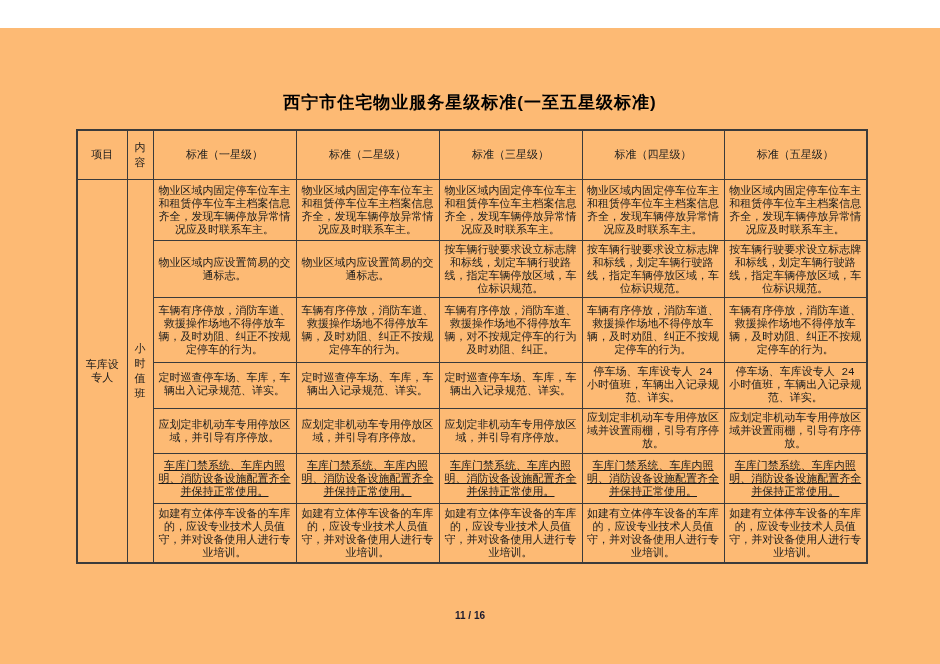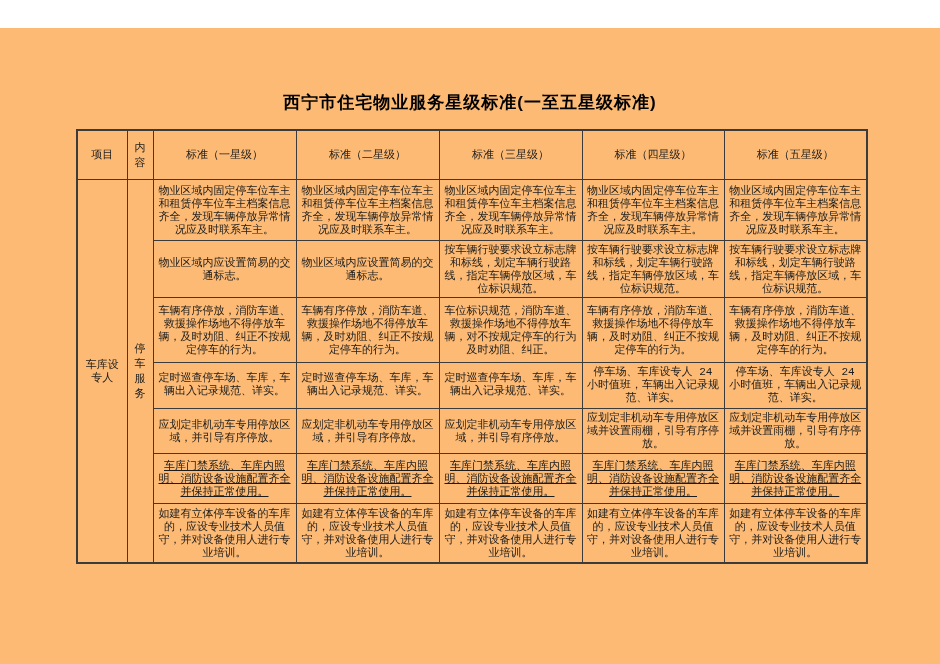--- a/index.html
+++ b/index.html
@@ -96,38 +96,38 @@
         <th>标准（一星级）</th>
         <th>标准（二星级）</th>
         <th>标准（三星级）</th>
         <th>标准（四星级）</th>
         <th>标准（五星级）</th>
       </tr>
     </thead>
     <tbody>
       <tr class="row-0">
         <td rowspan="7">车库设专人</td>
-        <td rowspan="7" class="cell-narrow"><span class="vstack">停车服务</span></td>
+        <td rowspan="7" class="cell-narrow"><span class="vstack">小时值班</span></td>
         <td>物业区域内固定停车位车主和租赁停车位车主档案信息齐全，发现车辆停放异常情况应及时联系车主。</td>
         <td>物业区域内固定停车位车主和租赁停车位车主档案信息齐全，发现车辆停放异常情况应及时联系车主。</td>
         <td>物业区域内固定停车位车主和租赁停车位车主档案信息齐全，发现车辆停放异常情况应及时联系车主。</td>
         <td>物业区域内固定停车位车主和租赁停车位车主档案信息齐全，发现车辆停放异常情况应及时联系车主。</td>
         <td>物业区域内固定停车位车主和租赁停车位车主档案信息齐全，发现车辆停放异常情况应及时联系车主。</td>
       </tr>
       <tr class="row-1">
         <td>物业区域内应设置简易的交通标志。</td>
         <td>物业区域内应设置简易的交通标志。</td>
         <td>按车辆行驶要求设立标志牌和标线，划定车辆行驶路线，指定车辆停放区域，车位标识规范。</td>
         <td>按车辆行驶要求设立标志牌和标线，划定车辆行驶路线，指定车辆停放区域，车位标识规范。</td>
         <td>按车辆行驶要求设立标志牌和标线，划定车辆行驶路线，指定车辆停放区域，车位标识规范。</td>
       </tr>
       <tr class="row-2">
         <td>车辆有序停放，消防车道、救援操作场地不得停放车辆，及时劝阻、纠正不按规定停车的行为。</td>
         <td>车辆有序停放，消防车道、救援操作场地不得停放车辆，及时劝阻、纠正不按规定停车的行为。</td>
-        <td>车位标识规范，消防车道、救援操作场地不得停放车辆，对不按规定停车的行为及时劝阻、纠正。</td>
+        <td>车辆有序停放，消防车道、救援操作场地不得停放车辆，对不按规定停车的行为及时劝阻、纠正。</td>
         <td>车辆有序停放，消防车道、救援操作场地不得停放车辆，及时劝阻、纠正不按规定停车的行为。</td>
         <td>车辆有序停放，消防车道、救援操作场地不得停放车辆，及时劝阻、纠正不按规定停车的行为。</td>
       </tr>
       <tr class="row-3">
         <td>定时巡查停车场、车库，车辆出入记录规范、详实。</td>
         <td>定时巡查停车场、车库，车辆出入记录规范、详实。</td>
         <td>定时巡查停车场、车库，车辆出入记录规范、详实。</td>
         <td>停车场、车库设专人 24 小时值班，车辆出入记录规范、详实。</td>
         <td>停车场、车库设专人 24 小时值班，车辆出入记录规范、详实。</td>
       </tr>
@@ -148,14 +148,15 @@
       <tr class="row-6">
         <td>如建有立体停车设备的车库的，应设专业技术人员值守，并对设备使用人进行专业培训。</td>
         <td>如建有立体停车设备的车库的，应设专业技术人员值守，并对设备使用人进行专业培训。</td>
         <td>如建有立体停车设备的车库的，应设专业技术人员值守，并对设备使用人进行专业培训。</td>
         <td>如建有立体停车设备的车库的，应设专业技术人员值守，并对设备使用人进行专业培训。</td>
         <td>如建有立体停车设备的车库的，应设专业技术人员值守，并对设备使用人进行专业培训。</td>
       </tr>
     </tbody>
   </table>
 
+  <div class="page-footer">11 / 16</div>
 
 </div>
 
 </body></html>

